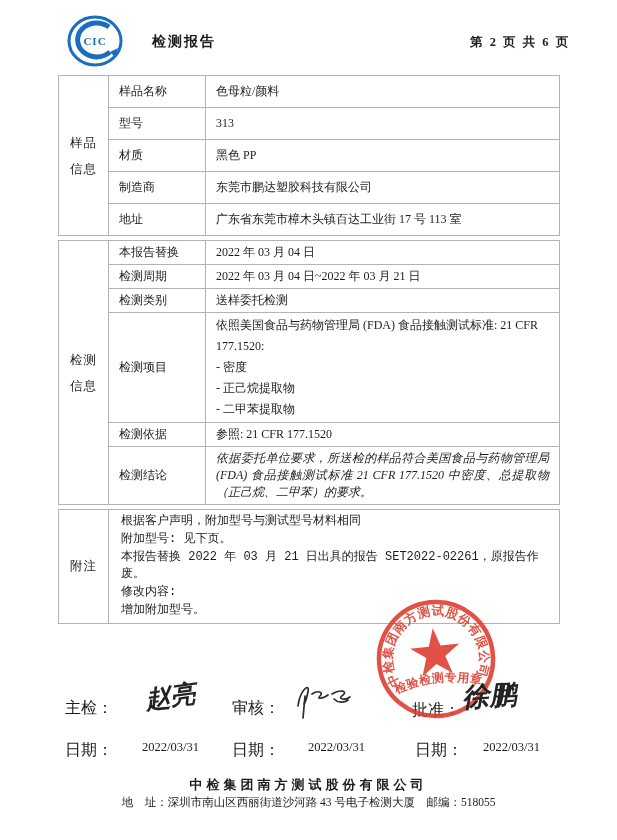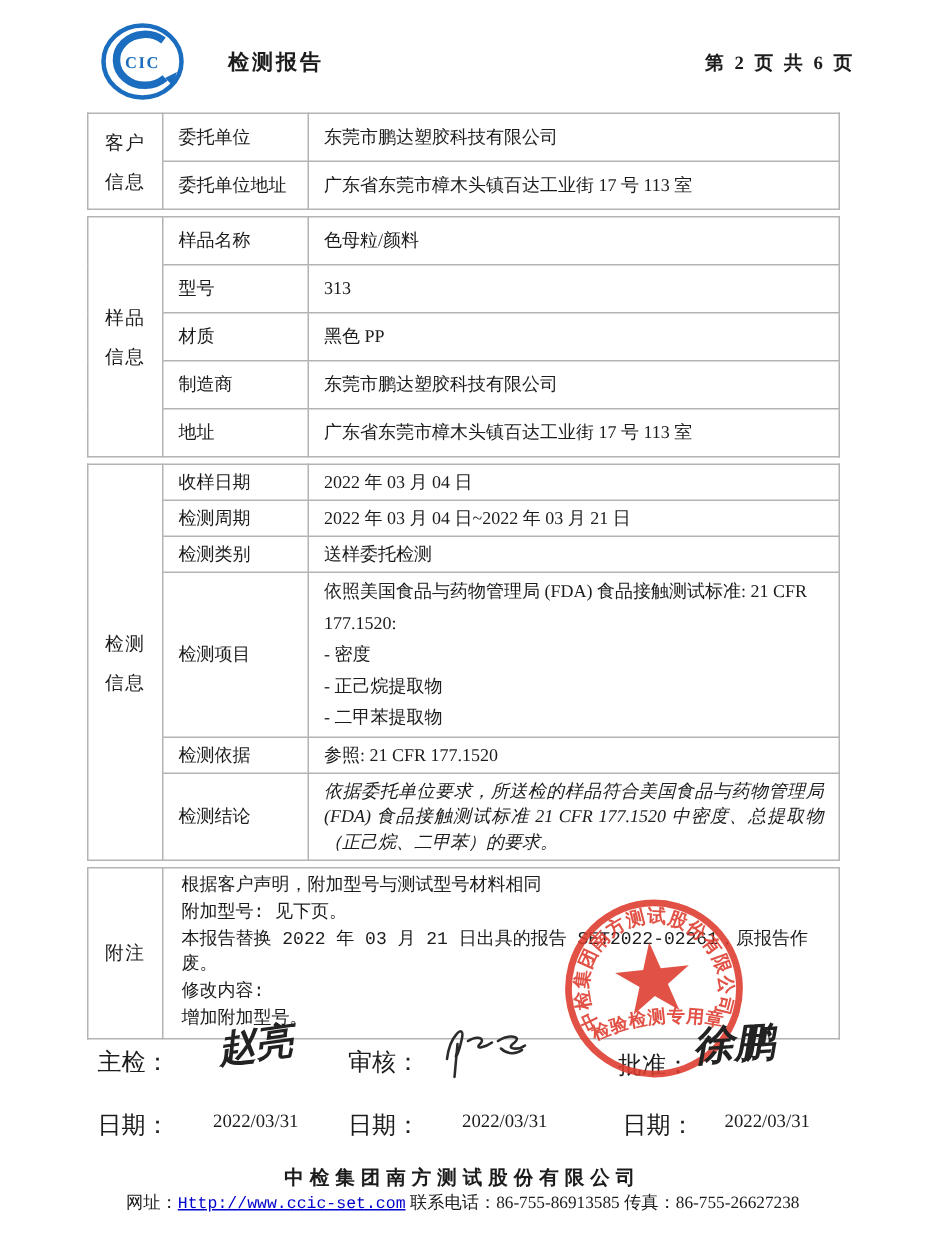--- a/index.html
+++ b/index.html
@@ -47,40 +47,20 @@
     <ellipse cx="33" cy="27" rx="26" ry="24" fill="none" stroke="#1a6dbf" stroke-width="3"></ellipse>
     <path d="M47 13 A 19 17 0 1 0 48 38" fill="none" stroke="#1a6dbf" stroke-width="5"></path>
     <path d="M48 38 l8 -4 l-3 9 z" fill="#1a6dbf"></path>
     <text x="33" y="31" text-anchor="middle" font-size="11" font-weight="bold" fill="#1a6dbf" font-family="Liberation Serif, serif" letter-spacing="1">CIC</text>
   </svg>
   <div class="hdr-title">检测报告</div>
   <div class="hdr-page">第 2 页 共 6 页</div>
 
   <div class="tables">
 
-    <table class="t12">
-      <colgroup>
-          <col style="width:50px">
-          <col style="width:97px">
-          <col style="width:354px">
-        </colgroup>
-      <tbody>
-          <tr>
-        <td class="sec" rowspan="2">
-              <div class="vlabel">客户信息</div>
-            </td>
-        <td>委托单位</td>
-        <td>东莞市鹏达塑胶科技有限公司</td>
-      </tr>
-      <tr>
-        <td>委托单位地址</td>
-        <td>广东省东莞市樟木头镇百达工业街 17 号 113 室</td>
-      </tr>
-    </tbody>
-      </table>
 
     <table class="t12">
       <colgroup>
           <col style="width:50px">
           <col style="width:97px">
           <col style="width:354px">
         </colgroup>
       <tbody>
           <tr>
         <td class="sec" rowspan="5">
@@ -112,21 +92,21 @@
       <colgroup>
           <col style="width:50px">
           <col style="width:97px">
           <col style="width:354px">
         </colgroup>
       <tbody>
           <tr>
         <td class="sec" rowspan="6">
               <div class="vlabel">检测信息</div>
             </td>
-        <td class="r">收样日期</td>
+        <td class="r">本报告替换</td>
         <td class="r">2022 年 03 月 04 日</td>
       </tr>
       <tr>
         <td class="r">检测周期</td>
         <td class="r">2022 年 03 月 04 日~2022 年 03 月 21 日</td>
       </tr>
       <tr>
         <td class="r">检测类别</td>
         <td class="r">送样委托检测</td>
       </tr>
@@ -199,19 +179,16 @@
 
   <span class="abs sig-label" style="left:65px;top:740px;">日期：</span>
   <span class="abs date-val" style="left:142px;top:740px;">2022/03/31</span>
   <span class="abs sig-label" style="left:232px;top:740px;">日期：</span>
   <span class="abs date-val" style="left:308px;top:740px;">2022/03/31</span>
   <span class="abs sig-label" style="left:415px;top:740px;">日期：</span>
   <span class="abs date-val" style="left:483px;top:740px;">2022/03/31</span>
 
   <div class="footer">
     <div class="f-co">中检集团南方测试股份有限公司</div>
-    <div class="f-line">
-      <span>网址：</span><a href="#" class="f-url">Http://www.ccic-set.com</a>
-      <span>联系电话：86-755-86913585  传真：86-755-26627238</span>
-    </div>
+    <div class="f-line">地　址：深圳市南山区西丽街道沙河路 43 号电子检测大厦　邮编：518055</div>
   </div>
 
 </div>
 
 </body></html>

